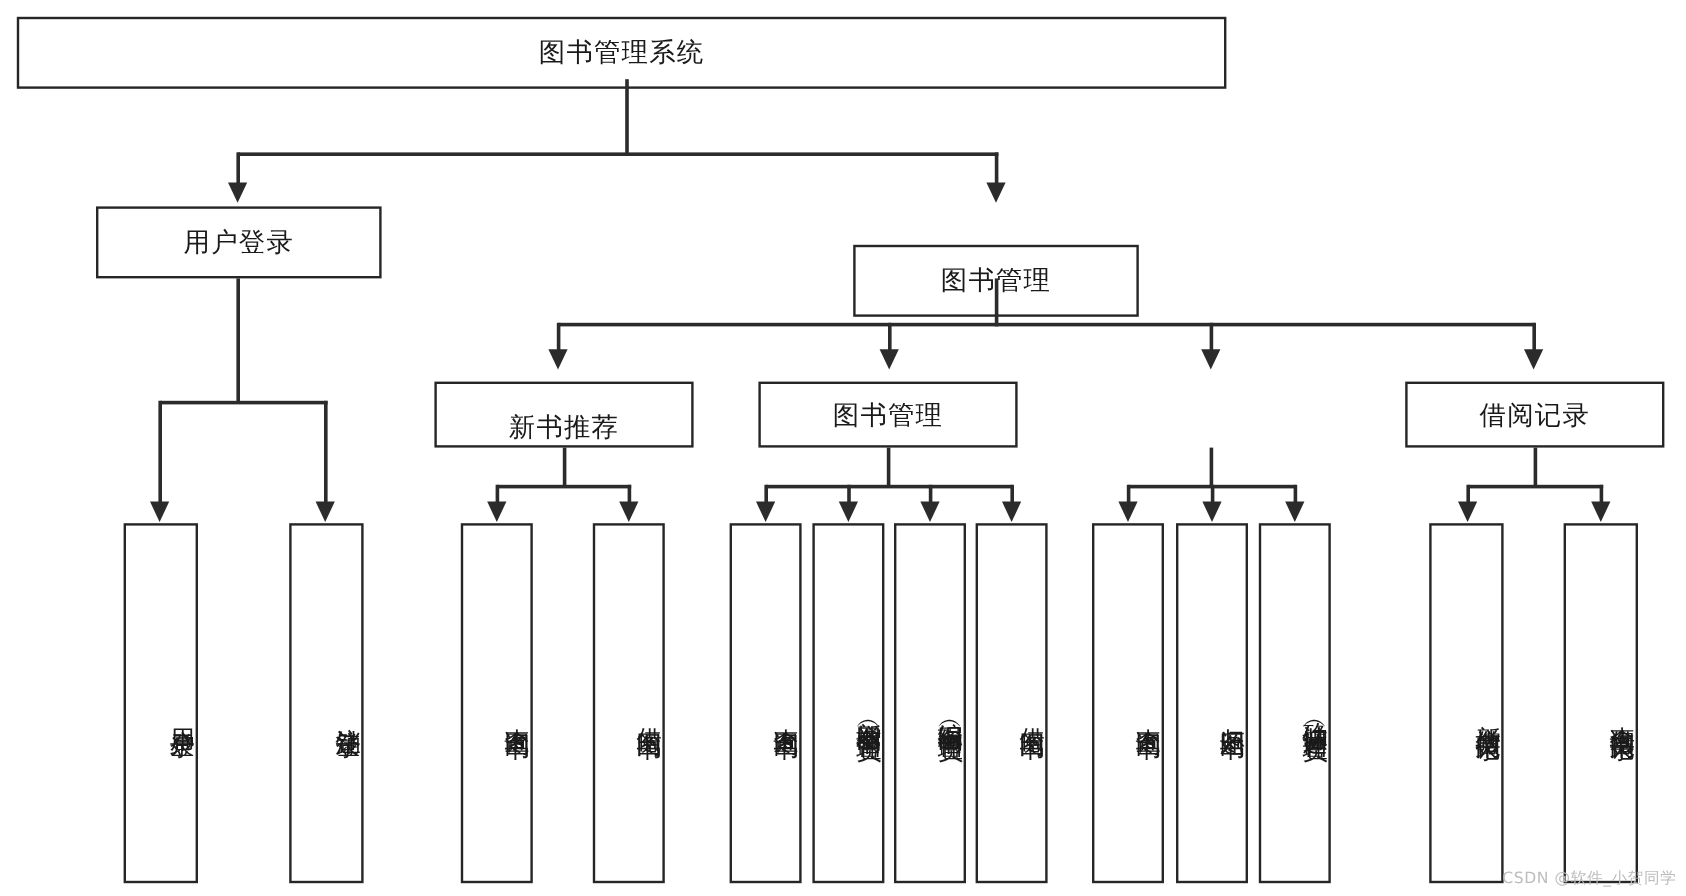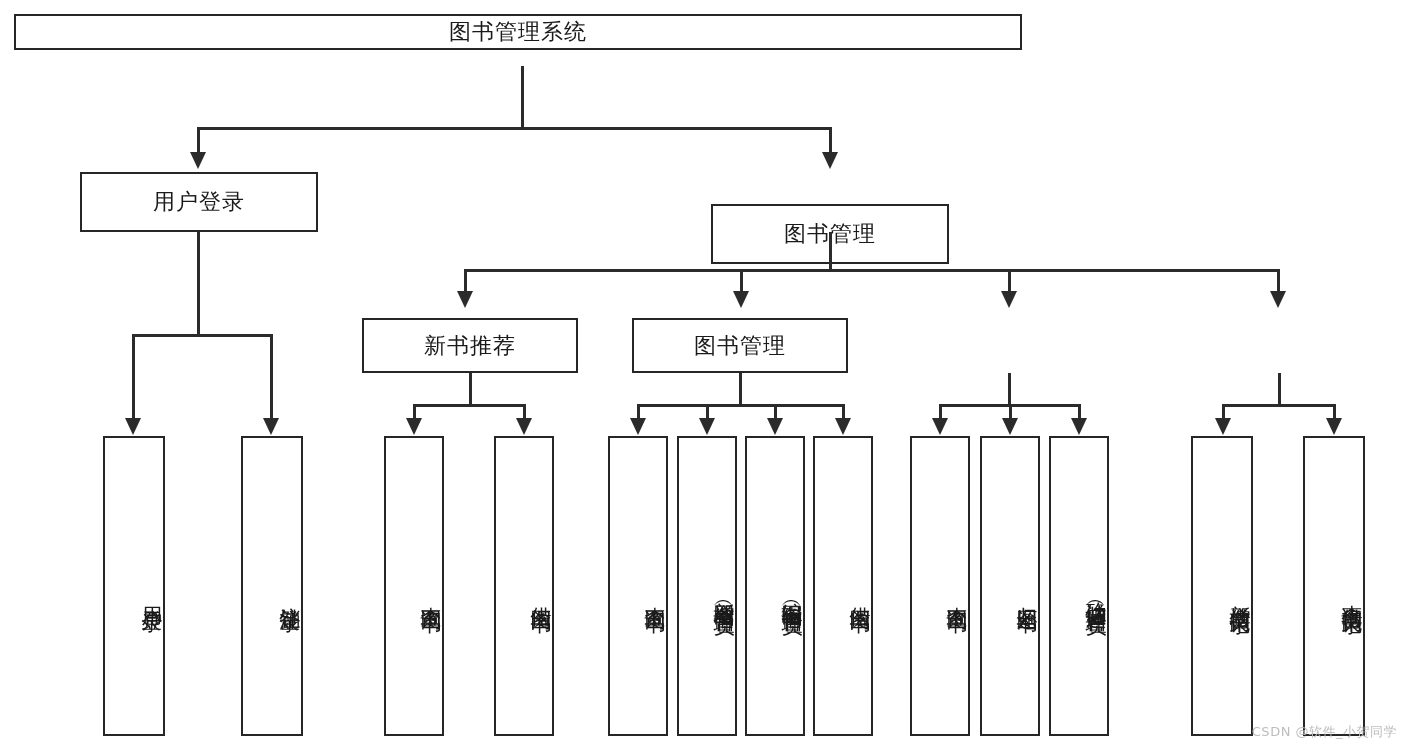--- a/index.html
+++ b/index.html
@@ -68,21 +68,21 @@
     color: #bdbdbd;
     letter-spacing: 0.5px;
     white-space: nowrap;
   }
 </style>
 </head>
 <body>
 
 <div id="canvas">
 
-  <div class="node h" style="left:14px; top:14px; width:1008px; height:36px;">
+  <div class="node h" style="left:14px; top:14px; width:1008px; height:60px;">
     <span>图书管理系统</span>
   </div>
 
   <div class="wire vline" style="left:521px; top:66px; height:62px;"></div>
   <div class="wire hline" style="left:198px; top:127px; width:634px;"></div>
   <div class="wire vline" style="left:197px; top:127px; height:27px;"></div>
   <div class="arrow" style="left:190px; top:152px;"></div>
   <div class="wire vline" style="left:829px; top:127px; height:27px;"></div>
   <div class="arrow" style="left:822px; top:152px;"></div>
 
@@ -104,25 +104,28 @@
   <div class="wire hline" style="left:465px; top:269px; width:814px;"></div>
   <div class="wire vline" style="left:464px; top:269px; height:24px;"></div>
   <div class="arrow" style="left:457px; top:291px;"></div>
   <div class="wire vline" style="left:740px; top:269px; height:24px;"></div>
   <div class="arrow" style="left:733px; top:291px;"></div>
   <div class="wire vline" style="left:1008px; top:269px; height:24px;"></div>
   <div class="arrow" style="left:1001px; top:291px;"></div>
   <div class="wire vline" style="left:1277px; top:269px; height:24px;"></div>
   <div class="arrow" style="left:1270px; top:291px;"></div>
 
-  <div class="node h" style="left:362px; top:318px; width:216px; height:55px;">
+  <div class="node h" style="left:362px; top:318px; width:216px; height:55px;align-items:flex-end;">
     <span>新书推荐</span>
   </div>
   <div class="node h" style="left:632px; top:318px; width:216px; height:55px;">
     <span>图书管理</span>
+  </div>
+  <div class="node h" style="left:1171px; top:318px; width:216px; height:55px;">
+    <span>借阅记录</span>
   </div>
 
   <div class="wire vline" style="left:469px; top:373px; height:33px;"></div>
   <div class="wire hline" style="left:414px; top:404px; width:112px;"></div>
   <div class="wire vline" style="left:413px; top:404px; height:16px;"></div>
   <div class="arrow" style="left:406px; top:418px;"></div>
   <div class="wire vline" style="left:523px; top:404px; height:16px;"></div>
   <div class="arrow" style="left:516px; top:418px;"></div>
 
   <div class="wire vline" style="left:739px; top:373px; height:33px;"></div>

